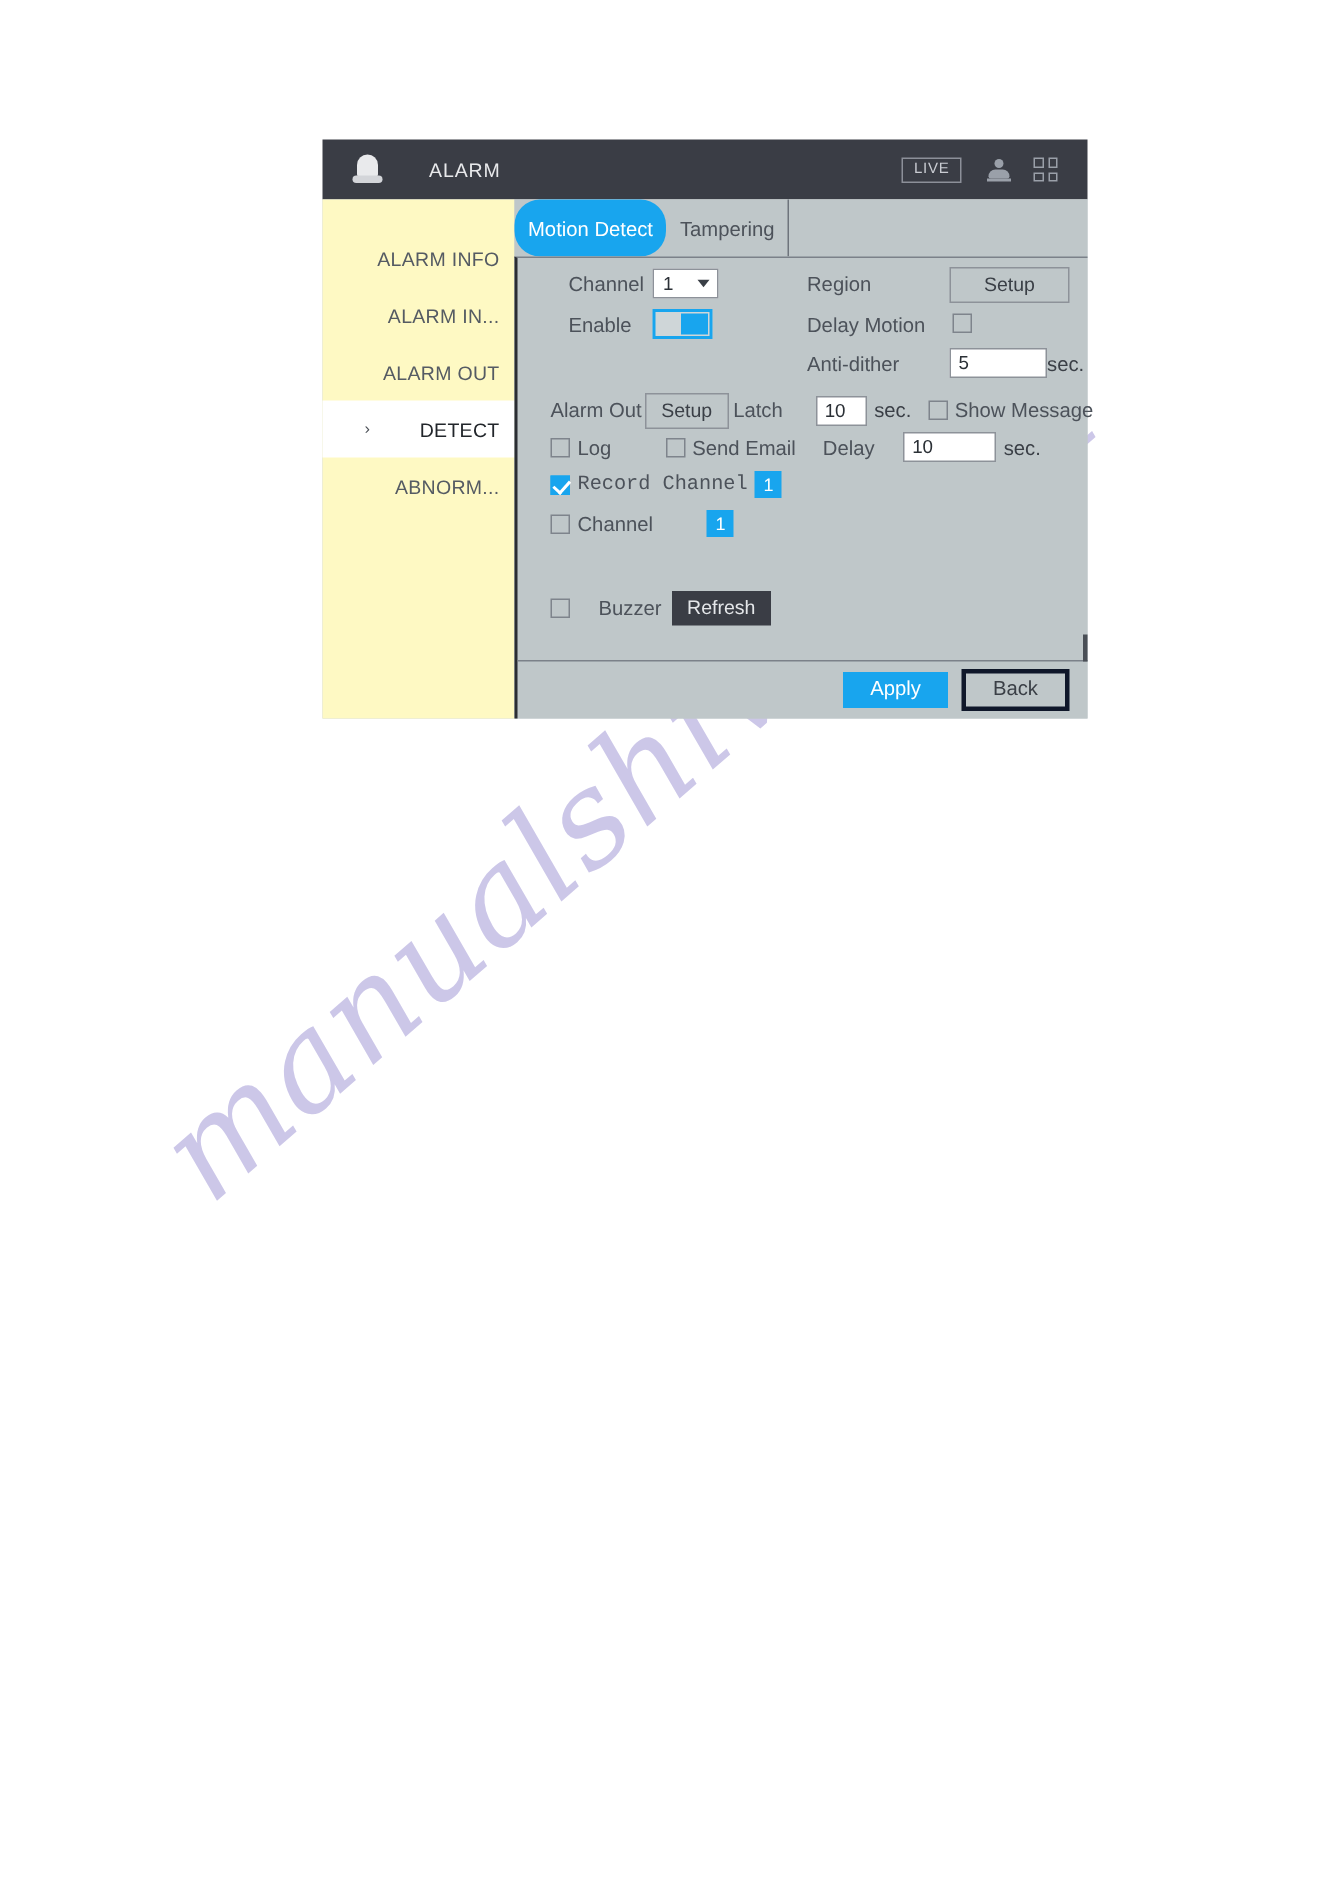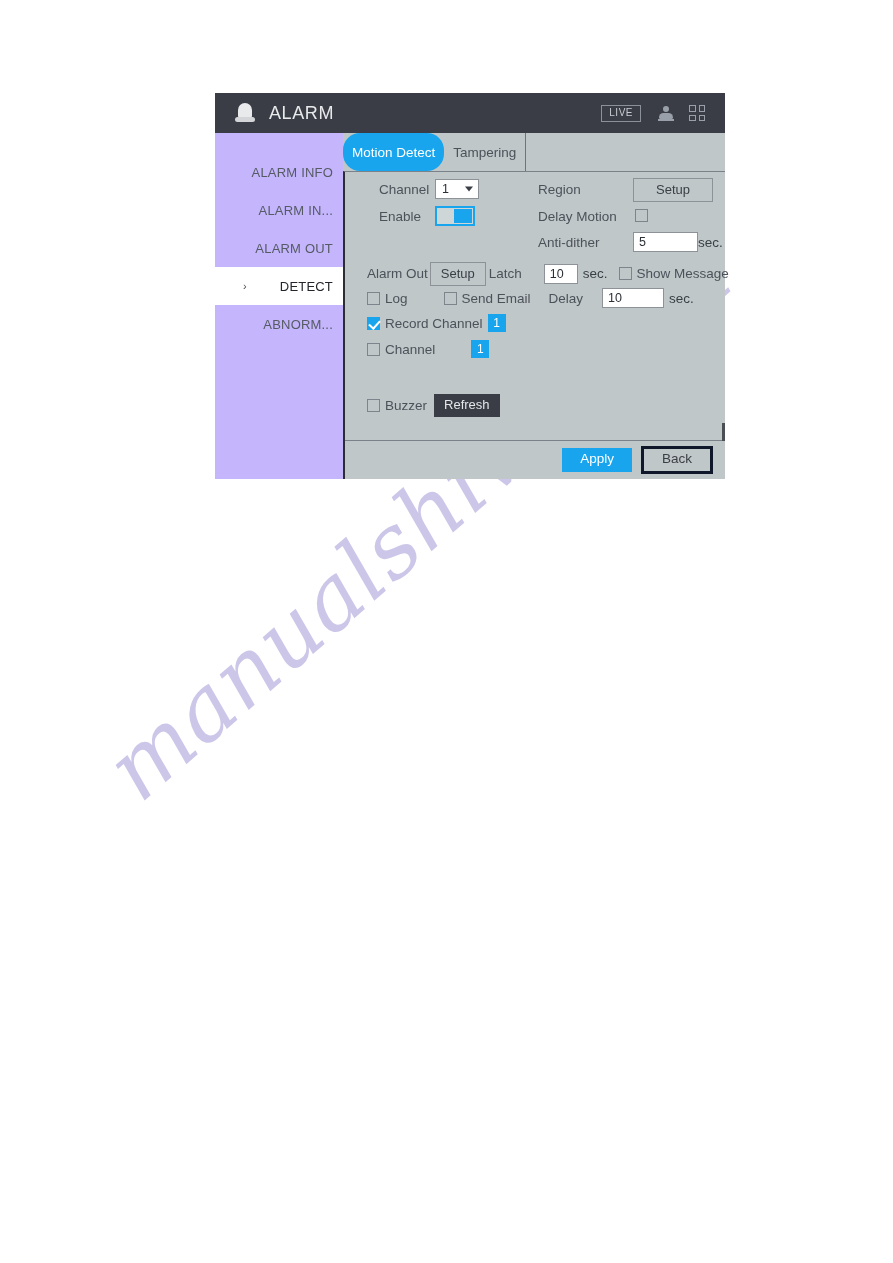--- a/index.html
+++ b/index.html
@@ -66,23 +66,23 @@
     background: #e9eaec;
     border-radius: 7px 7px 2px 2px;
   }
   .beacon .base {
     position: absolute; left: 0px; bottom: 2px;
     width: 20px; height: 5px;
     background: #d3d5d9;
     border-radius: 3px;
   }
   .title-text {
-    margin-left: 14px;
+    margin-left: 31px;
     color: #e8e9eb;
-    font-size: 18px;
+    font-size: 13px;
     letter-spacing: .6px;
   }
   .titlebar .spacer { flex: 1; }
   .live-btn {
     border: 1px solid #8c9099;
     color: #c9ccd2;
     font-size: 10px;
     letter-spacing: .5px;
     padding: 2px 7px 3px;
     line-height: 1;
@@ -115,21 +115,21 @@
   .body-area {
     position: absolute; left: 0; top: 40px;
     width: 510px; height: 346px;
     background: #bfc7c9;
   }
 
   
   .nav {
     position: absolute; left: 0; top: 0;
     width: 128px; height: 346px;
-    background: #c4b5fd;
+    background: #fef9c3;
   }
   .nav-item {
     height: 38px;
     display: flex; align-items: center; justify-content: flex-end;
     padding-right: 10px;
     color: #555b63;
     font-size: 13px;
     letter-spacing: .2px;
     position: relative;
   }
@@ -449,33 +449,33 @@
             <span class="lbl" style="margin-left:5px;">Log</span>
             <span class="cbx" style="margin-left:36px;"></span>
             <span class="lbl" style="margin-left:5px;">Send Email</span>
             <span class="lbl" style="margin-left:18px;">Delay</span>
             <div class="txtinp inp-delay" style="margin-left:19px;">10</div>
             <span class="lbl lbl-dark" style="margin-left:5px;">sec.</span>
           </div>
 
           <div class="row p-record-row">
             <span class="cbx checked"></span>
-            <span class="lbl" style="margin-left:5px;">Record Channel</span>
+            <span class="lbl" style="margin-left:5px;font-family:Liberation Mono, monospace;">Record Channel</span>
             <span class="chip" style="margin-left:5px;">1</span>
           </div>
 
           <div class="row p-snapshot-row">
             <span class="cbx"></span>
             <span class="lbl" style="margin-left:5px;">Channel</span>
             <span class="chip" style="margin-left:36px;">1</span>
           </div>
 
           <div class="row p-buzzer-row">
             <span class="cbx"></span>
-            <span class="lbl" style="margin-left:5px;">Buzzer</span>
+            <span class="lbl" style="margin-left:19px;">Buzzer</span>
             <div class="btn-dark" style="margin-left:7px;">Refresh</div>
           </div>
 
         </div>
 
         <div class="footer">
           <div class="btn-apply">Apply</div>
           <div class="btn-back">Back</div>
         </div>
       </div>

